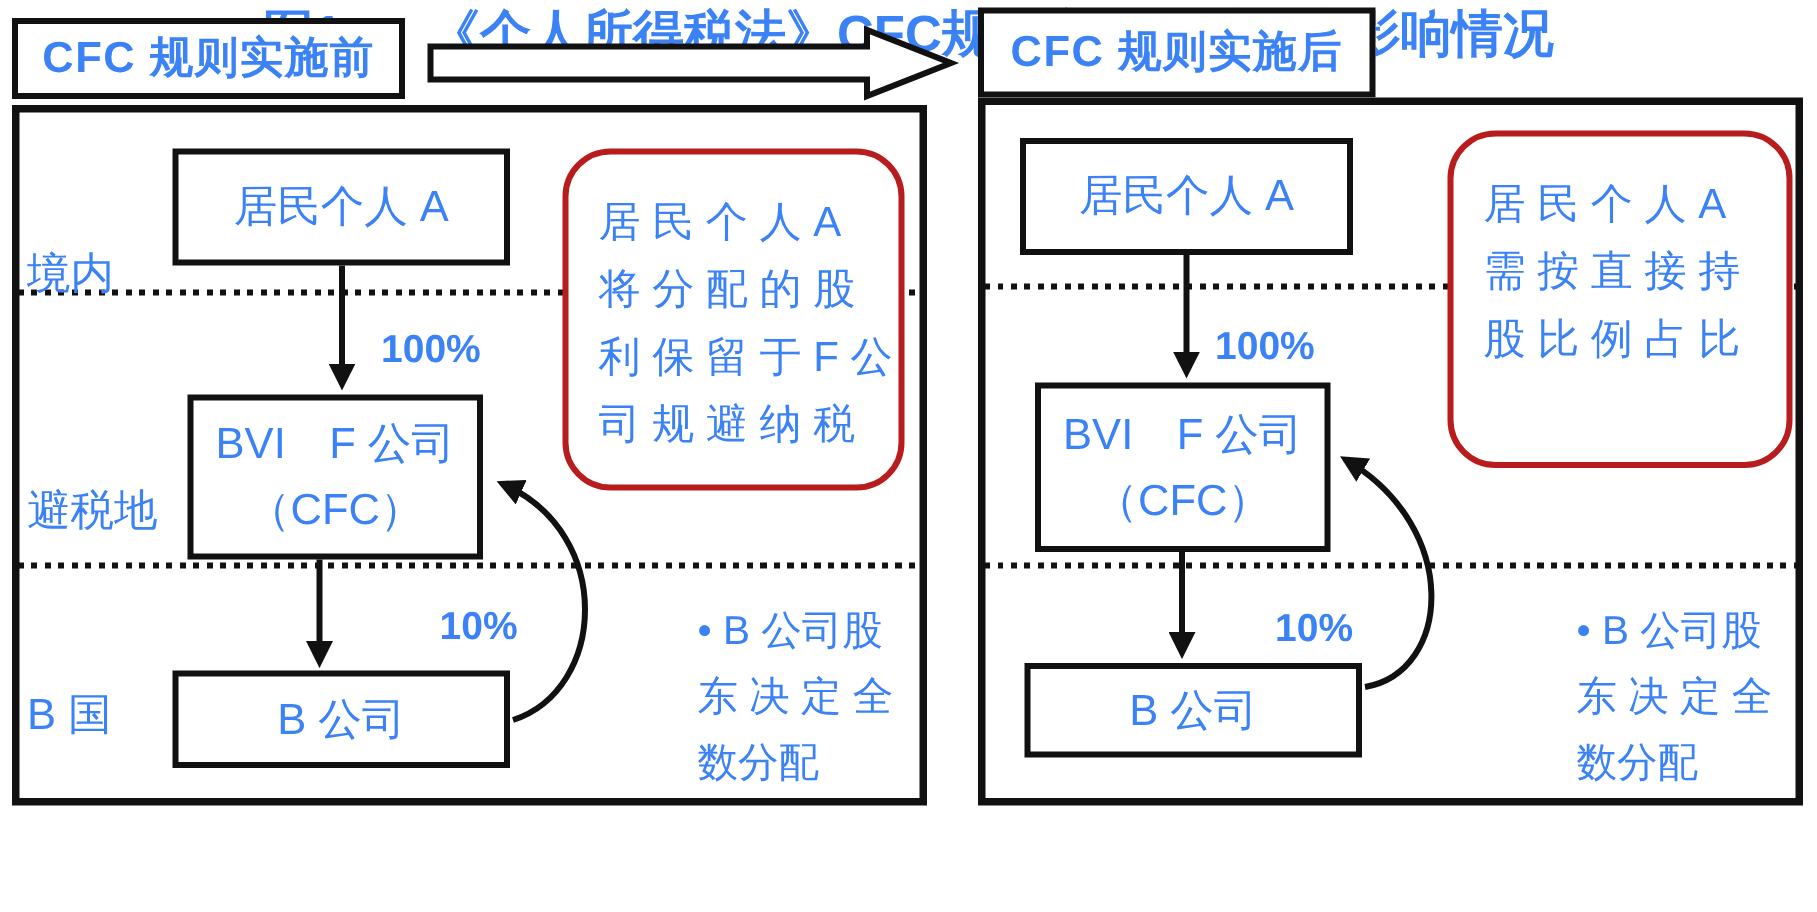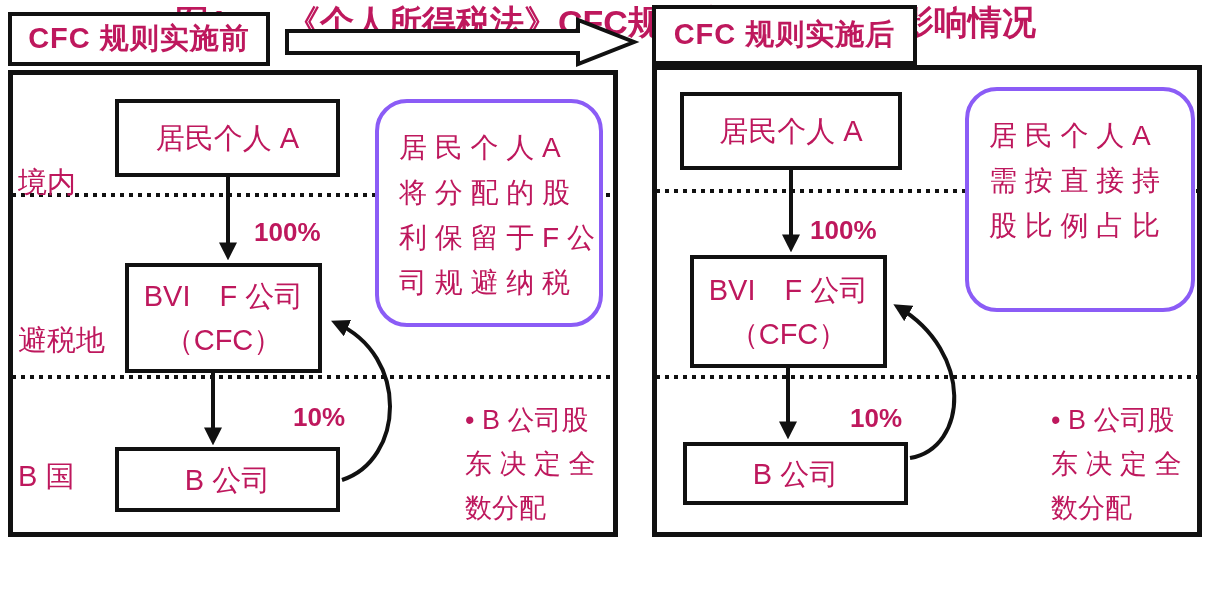--- a/index.html
+++ b/index.html
@@ -1,35 +1,35 @@
 <!DOCTYPE html>
 <html><head>
 <meta charset="utf-8">
 <style>
   html,body{margin:0;padding:0;background:#fff;}
   .canvas{
     position:relative;width:1211px;height:608px;background:#fff;overflow:hidden;
-    font-family:"Liberation Sans","DejaVu Sans",sans-serif;color:#be185d;
+    font-family:"Liberation Sans","DejaVu Sans",sans-serif;color:#3b82f6;
   }
   .abs{position:absolute;box-sizing:border-box;}
   
   .panel{border:5px solid #111;background:transparent;z-index:1;}
   .titlebox{border:4px solid #111;background:#fff;z-index:6;display:flex;align-items:center;justify-content:center;
     font-size:29px;font-weight:600;letter-spacing:1px;white-space:nowrap;}
   
   .node{border:4px solid #111;background:#fff;z-index:2;display:flex;flex-direction:column;align-items:center;justify-content:center;
     font-size:29px;line-height:44px;white-space:nowrap;text-align:center;}
   
   .dotted{height:4px;z-index:0;
     background-image:repeating-linear-gradient(to right,#111 0 4px,transparent 4px 9px);}
   
   .region{font-size:29px;z-index:2;white-space:nowrap;}
   .pct{font-size:26px;font-weight:700;z-index:3;white-space:nowrap;}
   
-  .note{border:4px solid #8b5cf6;border-radius:32px;background:#fff;z-index:3;
+  .note{border:4px solid #b91c1c;border-radius:32px;background:#fff;z-index:3;
     padding:22px 16px 0 20px;font-size:28px;}
   .note .ln{line-height:45px;white-space:nowrap;}
   
   .bullets{z-index:2;font-size:27px;}
   .bullets .ln{line-height:44px;white-space:nowrap;margin-left:41px;}
   svg.arrows{position:absolute;left:0;top:0;z-index:4;pointer-events:none;}
   .caption{left:0;top:554;width:1211px;text-align:center;z-index:2;
     font-size:34px;font-weight:700;white-space:nowrap;}
   .caption .gap{display:inline-block;width:58px;}
 </style>

